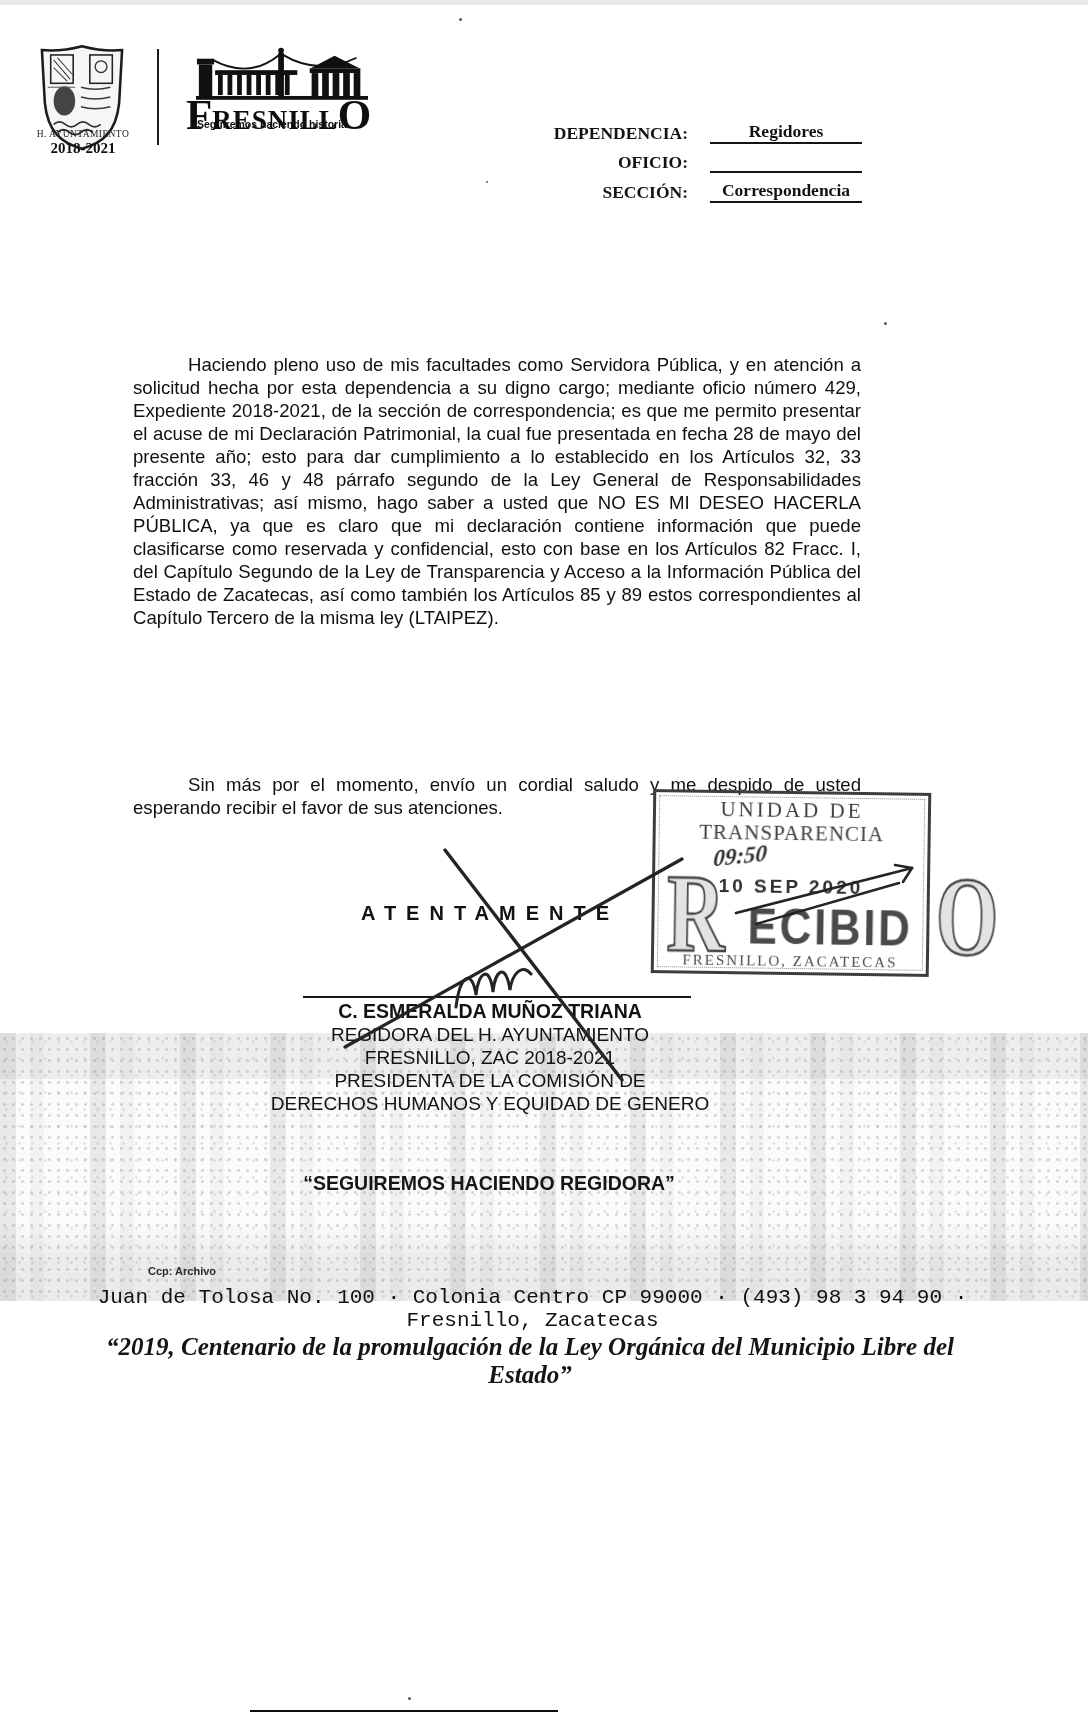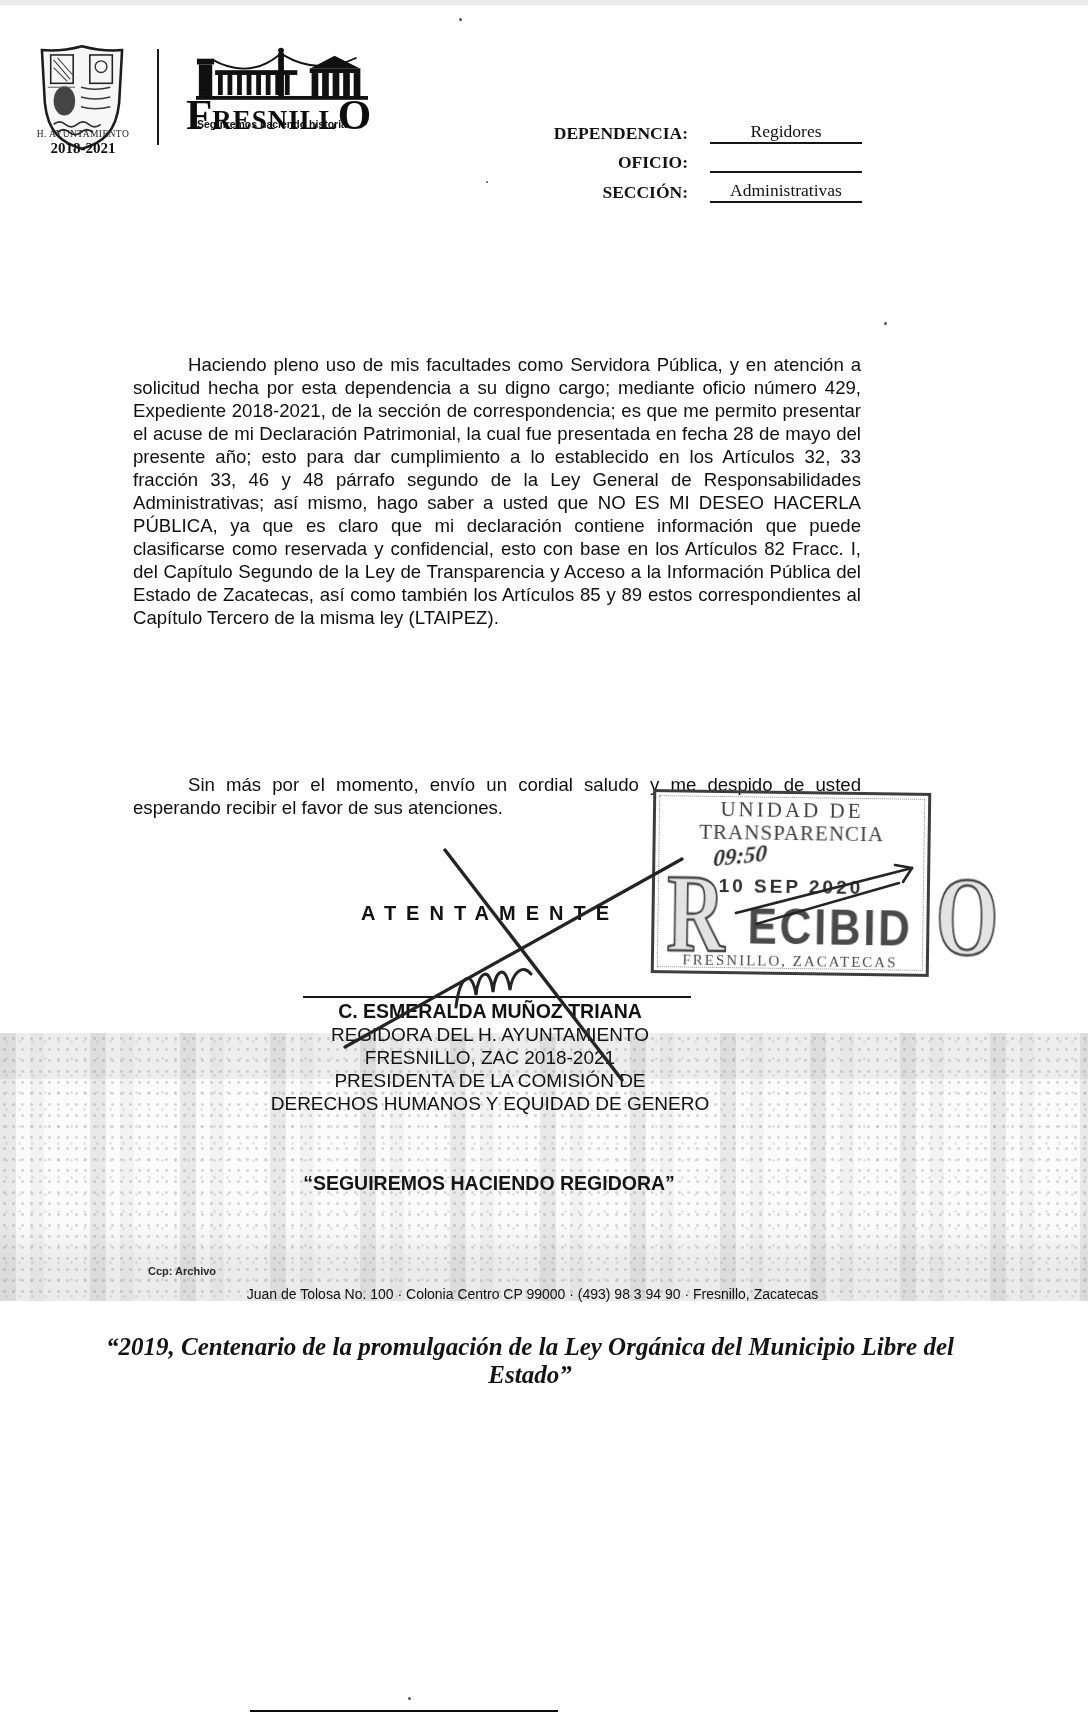--- a/index.html
+++ b/index.html
@@ -20,21 +20,21 @@
     font-family:"Liberation Serif",serif; font-weight:bold; color:#0e0e0e;}
   .logo-word .big{font-size:43px; line-height:1;}
   .logo-word .mid{font-size:27px; letter-spacing:1px;}
   .logo-tagline{position:absolute; left:197px; top:113px; width:180px;
     font-size:10.5px; font-weight:bold; color:#101010;}
   .hfields{position:absolute; left:540px; top:116px; width:322px;}
   .hf-row{display:flex; align-items:flex-end; margin-bottom:7px;}
   .hf-label{width:148px; text-align:right; margin-right:22px;
     font-family:"Liberation Serif",serif; font-weight:bold; font-size:17.5px; color:#121212;}
   .hf-value{flex:1; min-height:20px; border-bottom:2px solid #141414; text-align:center;
-    font-family:"Liberation Serif",serif; font-weight:normal; font-size:17.5px; color:#121212;}
+    font-family:"Liberation Serif",serif; font-weight:bold; font-size:17.5px; color:#121212;}
   
   .para{position:absolute; left:133px; width:728px; text-align:justify;
     font-size:18.6px; line-height:23px; color:#101010;}
   .para.p1{top:348px; text-indent:55px;}
   .para.p2{top:768px; text-indent:55px;}
   .atentamente{position:absolute; left:280px; top:897px; width:420px; text-align:center;
     font-size:20px; font-weight:bold; letter-spacing:10px; color:#121212; z-index:2;}
   
   .sig-line{position:absolute; left:303px; top:991px; width:388px; border-top:2.5px solid #161616; z-index:2;}
   .nameblock{position:absolute; left:250px; top:995px; width:480px; text-align:center;
@@ -75,21 +75,21 @@
         rgba(110,110,110,.06) 30px 44px, rgba(110,110,110,0) 44px 90px),
       linear-gradient(180deg, rgba(120,120,120,.13) 0px 46px, rgba(120,120,120,.03) 46px 190px,
         rgba(120,120,120,.15) 230px 268px);
     background-size:9px 11px, 13px 17px, auto auto, auto auto;
     filter:blur(.6px);}
   
   .slogan{position:absolute; left:164px; top:1166px; width:650px; text-align:center;
     font-size:19.5px; font-weight:bold; line-height:24px; color:#161616; z-index:2;}
   .ccp{position:absolute; left:148px; top:1260px; font-size:11px; font-weight:bold; color:#2c2c2c; z-index:2;}
   .address{position:absolute; left:80px; top:1281px; width:905px; text-align:center;
-    font-family:Liberation Sans, sans-serif; font-size:14px; color:#101010; z-index:2;}
+    font-family:Liberation Mono, monospace; font-size:21px; color:#101010; z-index:2;}
   .quote{position:absolute; left:90px; top:1328px; width:880px; text-align:center;
     font-family:"Liberation Serif",serif; font-style:italic; font-weight:bold;
     font-size:25px; color:#141414; z-index:2;}
   .bottom-line{position:absolute; left:250px; top:1705px; width:308px; height:3px; background:#0d0d0d;}
   .dot{position:absolute; border-radius:50%; background:#555;}
 </style>
 </head>
 <body>
 
 <div class="page">
@@ -145,21 +145,21 @@
     <div class="hf-row">
       <div class="hf-label">DEPENDENCIA:</div>
       <div class="hf-value">Regidores</div>
     </div>
     <div class="hf-row">
       <div class="hf-label">OFICIO:</div>
       <div class="hf-value"></div>
     </div>
     <div class="hf-row">
       <div class="hf-label">SECCIÓN:</div>
-      <div class="hf-value">Administrativas</div>
+      <div class="hf-value">Correspondencia</div>
     </div>
   </div>
 
   <div class="para p1">Haciendo pleno uso de mis facultades como Servidora Pública, y en atención a solicitud hecha por esta dependencia a su digno cargo; mediante oficio número 429, Expediente 2018-2021, de la sección de correspondencia; es que me permito presentar el acuse de mi Declaración Patrimonial, la cual fue presentada en fecha 28 de mayo del presente año; esto para dar cumplimiento a lo establecido en los Artículos 32, 33 fracción 33, 46 y 48 párrafo segundo de la Ley General de Responsabilidades Administrativas; así mismo, hago saber a usted que NO ES MI DESEO HACERLA PÚBLICA, ya que es claro que mi declaración contiene información que puede clasificarse como  reservada y confidencial, esto con base en los Artículos 82 Fracc. I, del Capítulo Segundo de la Ley de Transparencia y Acceso a la Información Pública del Estado de Zacatecas, así como también los Artículos 85 y 89 estos correspondientes al Capítulo Tercero de la misma ley (LTAIPEZ).</div>
   <div class="para p2">Sin más por el momento, envío un cordial saludo y me despido de usted esperando recibir el favor de sus atenciones.</div>
 
   <div class="atentamente">ATENTAMENTE</div>
 
   <div class="watermark"></div>
 

